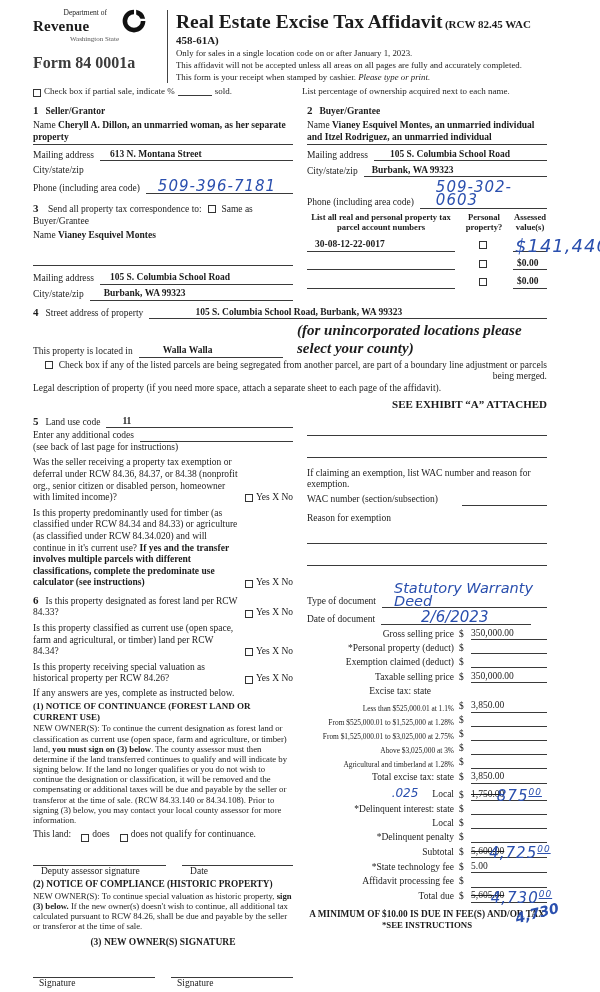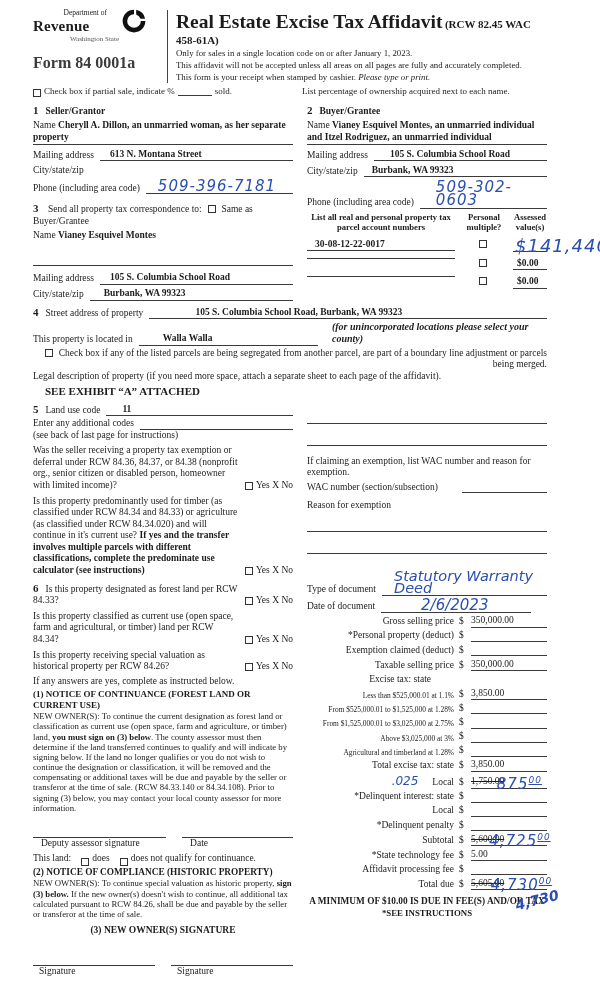--- a/index.html
+++ b/index.html
@@ -39,21 +39,21 @@
   .cols{ display:grid; grid-template-columns:260px 1fr; column-gap:14px; }
 
   .sechead{ margin-top:4px; margin-bottom:2px; }
   .flabel{ white-space:nowrap; margin-right:6px; }
   .valline{ border-bottom:0.9px solid var(--line); }
   .frow{ display:flex; align-items:flex-end; margin-top:3.5px; }
   .phw{ font-size:15px; line-height:0.9; letter-spacing:1px; }
 
   
   .parhead{ display:flex; text-align:center; font-weight:bold; margin-top:4px; font-size:8.6px; line-height:1.15; }
-  .parrow{ display:flex; align-items:flex-start; margin-top:6px; }
+  .parrow{ display:flex; align-items:flex-end; margin-top:6px; }
   .parline{ width:148px; border-bottom:0.9px solid var(--line); padding-left:8px; }
   .parcb{ width:58px; text-align:center; }
   .parval{ flex:1; border-bottom:0.9px solid var(--line); padding-left:4px; position:relative; }
 
   
   .q{ display:flex; align-items:flex-end; margin-top:4px; }
   .qtext{ flex:1; padding-right:4px; }
   .yn{ white-space:nowrap; flex:none; display:flex; align-items:center; }
   .noticebody{ font-size:8.7px; line-height:1.17; }
 
@@ -163,21 +163,21 @@
         <span class="flabel">City/state/zip</span>
         <span class="fill b" style="padding-left:8px;">Burbank, WA 99323</span>
       </div>
       <div class="frow">
         <span class="flabel">Phone (including area code)</span>
         <span class="fill hw phw" style="padding-left:16px;">509-302-0603</span>
       </div>
 
       <div class="parhead">
         <div style="width:148px;"><span>List all real and personal property tax</span><br><span>parcel account numbers</span></div>
-        <div style="width:58px;"><span>Personal</span><br><span>multiple?</span></div>
+        <div style="width:58px;"><span>Personal</span><br><span>property?</span></div>
         <div style="flex:1;"><span>Assessed</span><br><span>value(s)</span></div>
       </div>
       <div class="parrow">
         <span class="parline b">30-08-12-22-0017</span>
         <span class="parcb"><span class="cb"></span></span>
         <span class="parval" style="min-height:13px;">
           <span class="hw" style="font-size:18px; line-height:0.75; letter-spacing:1px; position:absolute; left:2px; bottom:-2px;"><span>$141,440</span></span>
         </span>
       </div>
       <div class="parrow">
@@ -195,28 +195,28 @@
 
   <div style="margin-top:5px;">
     <div class="row">
       <span class="secnum">4</span>
       <span class="flabel">Street address of property</span>
       <span class="fill b" style="padding-left:46px;">105 S. Columbia School Road, Burbank, WA  99323</span>
     </div>
     <div class="row" style="margin-top:2px;">
       <span class="flabel">This property is located in</span>
       <span class="valline b" style="width:190px; padding-left:24px;">Walla Walla</span>
-      <span class="b i" style="margin-left:14px; font-size:10px;">(for unincorporated locations please select your county)</span>
+      <span class="b i" style="margin-left:14px; font-size:15px;">(for unincorporated locations please select your county)</span>
     </div>
     <div style="margin-top:2px;text-align:right;">
       <span class="cb"></span>
       <span>Check box if any of the listed parcels are being segregated from another parcel, are part of a boundary line adjustment or parcels being merged.</span>
     </div>
     <div>Legal description of property (if you need more space, attach a separate sheet to each page of the affidavit).</div>
-    <div class="b" style="font-size:11px; margin:3px 0 0 12px;">SEE EXHIBIT “A” ATTACHED</div>
+    <div class="b" style="font-size:11px; margin:3px 0 0 12px;text-align:right;">SEE EXHIBIT “A” ATTACHED</div>
   </div>
 
   <div class="cols" style="margin-top:4px;">
 
     <div>
       <div class="row">
         <span class="secnum">5</span>
         <span class="flabel">Land use code</span>
         <span class="fill b" style="padding-left:16px;">11</span>
       </div>
@@ -261,31 +261,31 @@
             <span class="cb"></span>
             <span>Yes X No</span>
           </span>
       </div>
       <div style="margin-top:3px;">If any answers are yes, complete as instructed below.</div>
 
       <div class="b" style="font-size:9px; margin-top:2px;">(1) NOTICE OF CONTINUANCE (FOREST LAND OR CURRENT USE)</div>
       <div class="noticebody">
         <span>NEW OWNER(S): To continue the current designation as forest land or classification as current use (open space, farm and agriculture, or timber) land, </span><span class="b">you must sign on (3) below</span><span>.  The county assessor must then determine if the land transferred continues to qualify and will indicate by signing below.  If the land no longer qualifies or you do not wish to continue the designation or classification, it will be removed and the compensating or additional taxes will be due and payable by the seller or transferor at the time of sale.  (RCW 84.33.140 or 84.34.108). Prior to signing (3) below, you may contact your local county assessor for more information.</span>
       </div>
-      <div class="row" style="margin-top:14px; gap:16px;">
-        <span style="flex:1.2;"><span class="fill" style="display:block;"></span><span style="padding-left:8px;">Deputy assessor signature</span></span>
-        <span style="flex:1;"><span class="fill" style="display:block;"></span><span style="padding-left:8px;">Date</span></span>
-      </div>
       <div class="row" style="margin-top:4px;">
         <span>This land:</span>
         <span class="cb" style="margin-left:10px;"></span>
           <span>does</span>
         <span class="cb" style="margin-left:10px;"></span>
           <span>does not qualify for continuance.</span>
       </div>
+      <div class="row" style="margin-top:14px; gap:16px;">
+        <span style="flex:1.2;"><span class="fill" style="display:block;"></span><span style="padding-left:8px;">Deputy assessor signature</span></span>
+        <span style="flex:1;"><span class="fill" style="display:block;"></span><span style="padding-left:8px;">Date</span></span>
+      </div>
       <div class="b" style="font-size:9.3px; margin-top:2px;">(2) NOTICE OF COMPLIANCE (HISTORIC PROPERTY)</div>
       <div class="noticebody">
         <span>NEW OWNER(S): To continue special valuation as historic property, </span><span class="b">sign (3) below.</span><span> If the new owner(s) doesn't wish to continue, all additional tax calculated pursuant to RCW 84.26, shall be due and payable by the seller or transferor at the time of sale.</span>
       </div>
       <div class="b" style="text-align:center; margin-top:6px;">(3)  NEW OWNER(S) SIGNATURE</div>
       <div class="row" style="margin-top:18px; gap:16px;">
         <span style="flex:1;"><span class="fill" style="display:block;"></span><span style="padding-left:6px;">Signature</span></span>
         <span style="flex:1;"><span class="fill" style="display:block;"></span><span style="padding-left:6px;">Signature</span></span>
       </div>
       <div class="row" style="margin-top:12px; gap:16px;">

